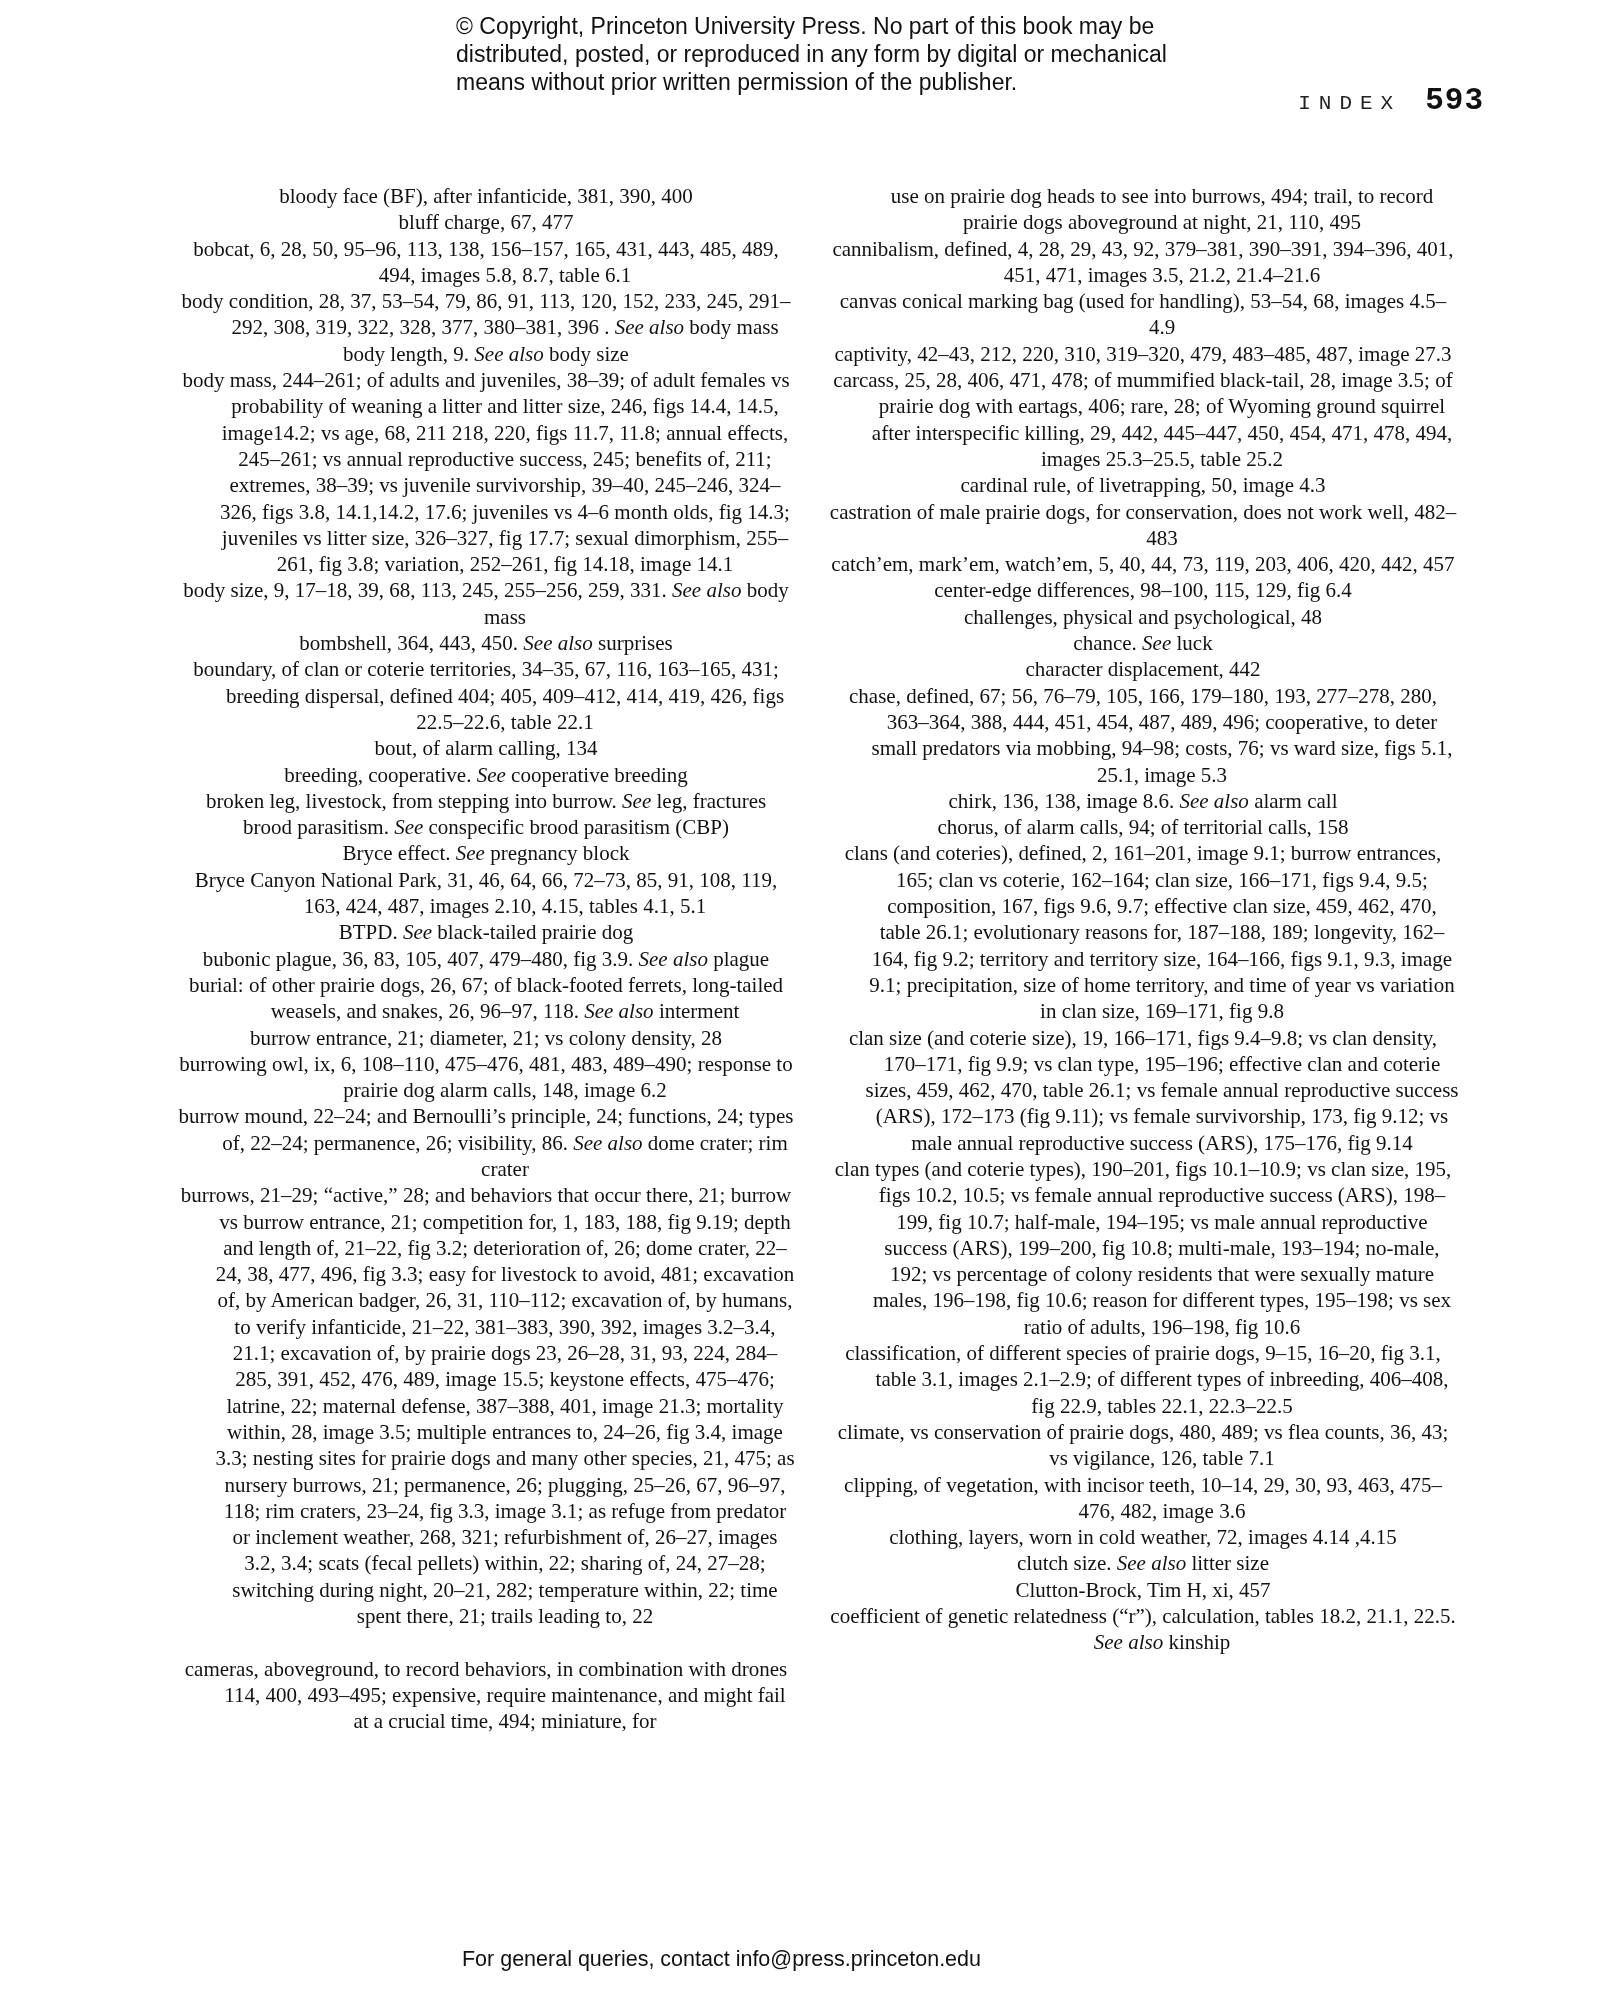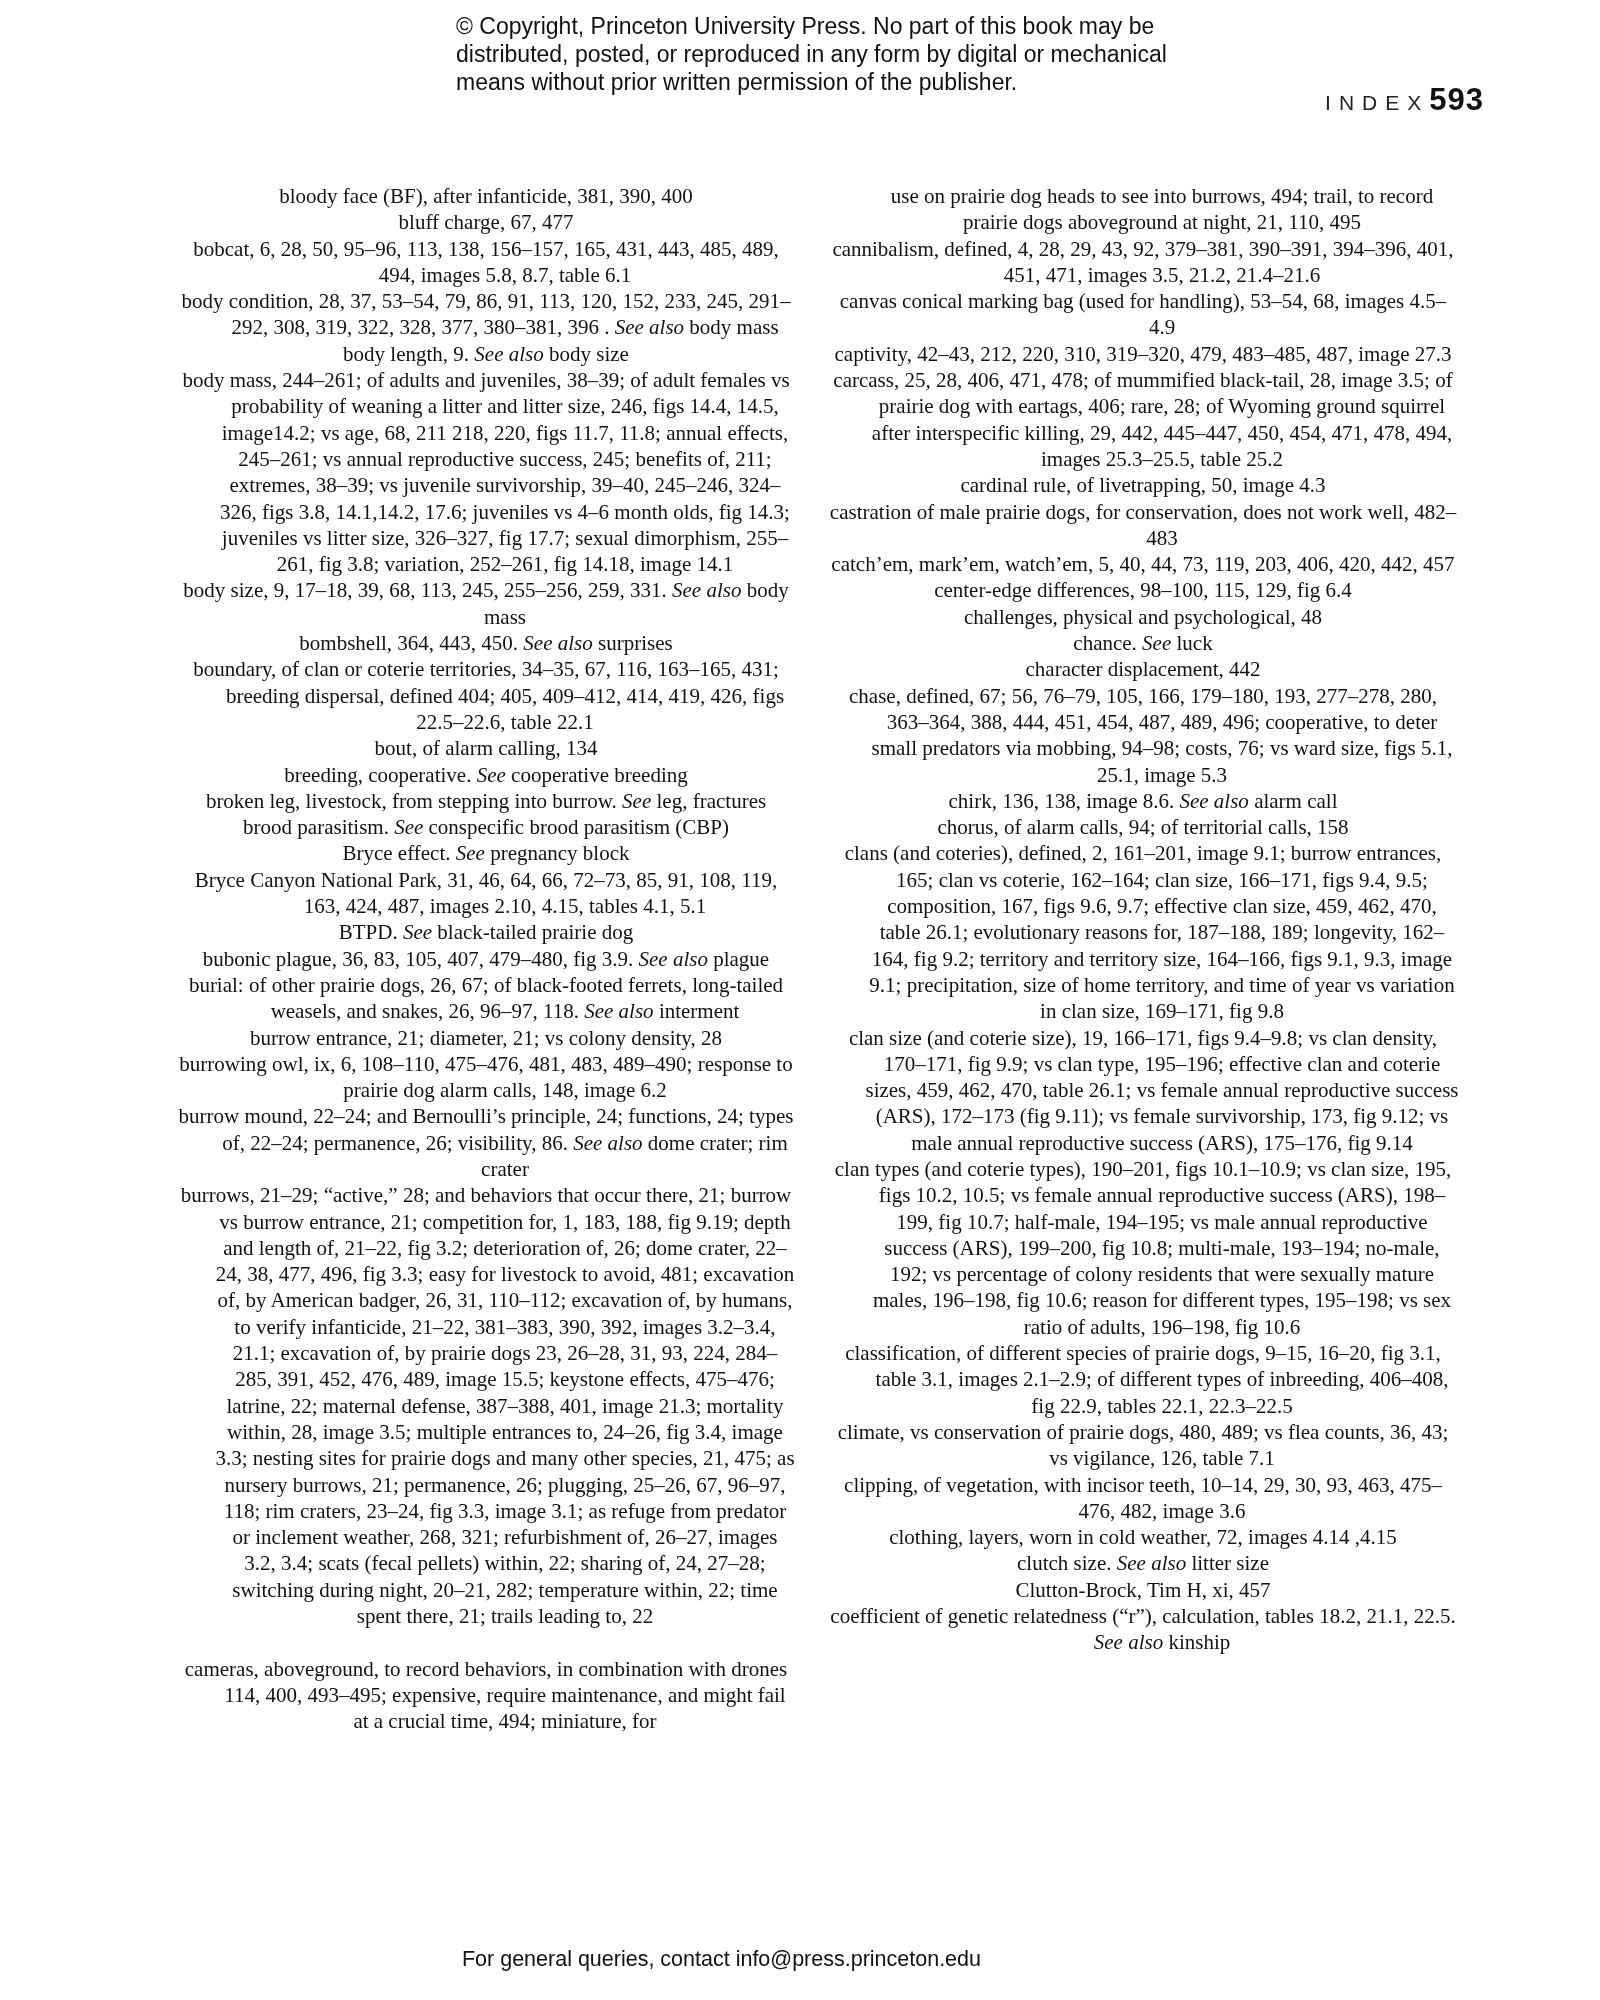--- a/index.html
+++ b/index.html
@@ -12,28 +12,29 @@
     overflow: hidden;
   }
   .copyright {
     position: absolute; left: 456px; top: 12px; width: 720px;
     font-family: "Liberation Sans", sans-serif;
     font-size: 23px; line-height: 28px; color: #111;
   }
   .running-head {
     position: absolute; top: 0; right: 116px; height: 118px;
     display: flex; align-items: flex-end;
-    font-family: Liberation Sans, sans-serif;
+    font-family: Liberation Mono, monospace;
   }
   .rh-label {
     font-size: 21px; letter-spacing: 8px; color: #222;
     padding-bottom: 3px;
   }
   .rh-page {
     font-size: 31px; font-weight: 700; letter-spacing: 1px; color: #111;
+    margin-left: 24px;
   }
   .index-body { position: absolute; top: 183px; left: 0; width: 1600px; }
   .col {
     position: absolute; top: 0;
     font-size: 21px; line-height: 26.3px; color: #121212;
   }
   .col-left  { left: 177px; width: 618px; }
   .col-right { left: 827px; width: 632px; }
   .entry { margin: 0; text-indent: -38px; padding-left: 38px; text-align: center; }
   .entry.cont { text-indent: 0; }

